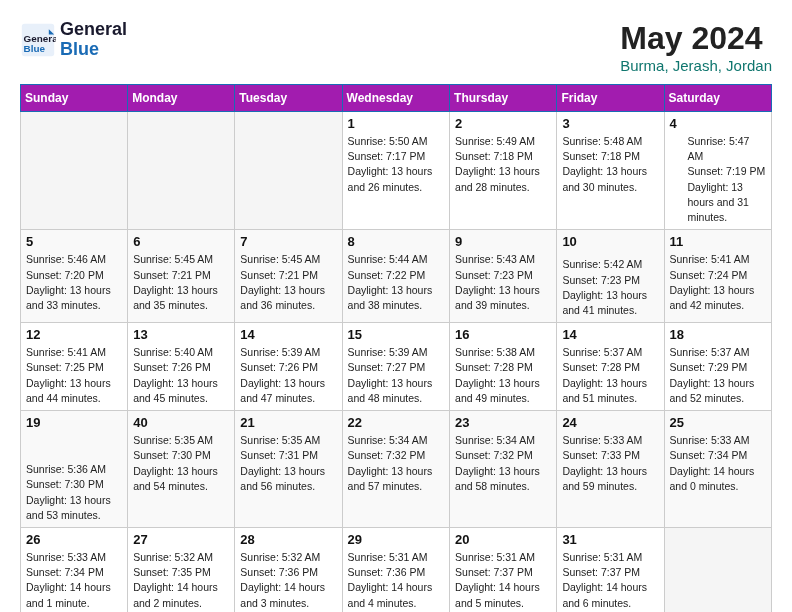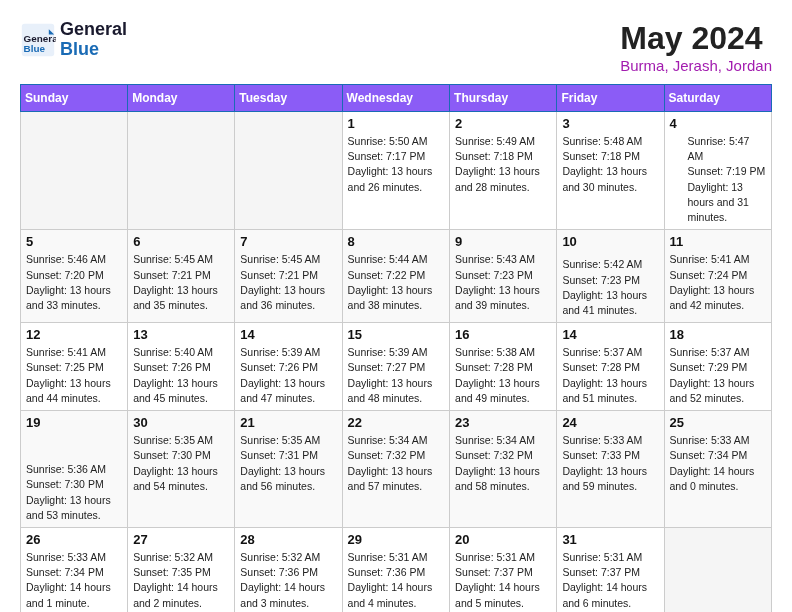--- a/index.html
+++ b/index.html
@@ -37,29 +37,29 @@
     .title-block {
       text-align: left;
     }
     .month-title {
       font-size: 32px;
       font-weight: bold;
       color: #222;
     }
     .location {
       font-size: 15px;
-      color: #a21caf;
+      color: #0f766e;
     }
     table {
       width: 100%;
       border-collapse: collapse;
       font-size: 11px;
     }
     thead th {
-      background: #8b5cf6;
+      background: #a21caf;
       color: #fff;
       padding: 6px 4px;
       text-align: left;
       font-size: 12px;
       border: 1px solid #1a6bb5;
     }
     td {
       border: 1px solid #ccc;
       vertical-align: top;
       padding: 4px 5px;
@@ -243,21 +243,21 @@
         </td>
       </tr>
       <tr>
         <td>
           <div class="day-num">19</div>
           <div class="cell-info" style="white-space: pre-line; margin-top: 32px;">Sunrise: 5:36 AM
 Sunset: 7:30 PM
 Daylight: 13 hours and 53 minutes.</div>
         </td>
         <td>
-          <div class="day-num">30</div>
+          <div class="day-num">40</div>
           <div class="cell-info" style="white-space: pre-line;">Sunrise: 5:35 AM
 Sunset: 7:30 PM
 Daylight: 13 hours and 54 minutes.</div>
         </td>
         <td>
           <div class="day-num">21</div>
           <div class="cell-info" style="white-space: pre-line;">Sunrise: 5:35 AM
 Sunset: 7:31 PM
 Daylight: 13 hours and 56 minutes.</div>
         </td>

